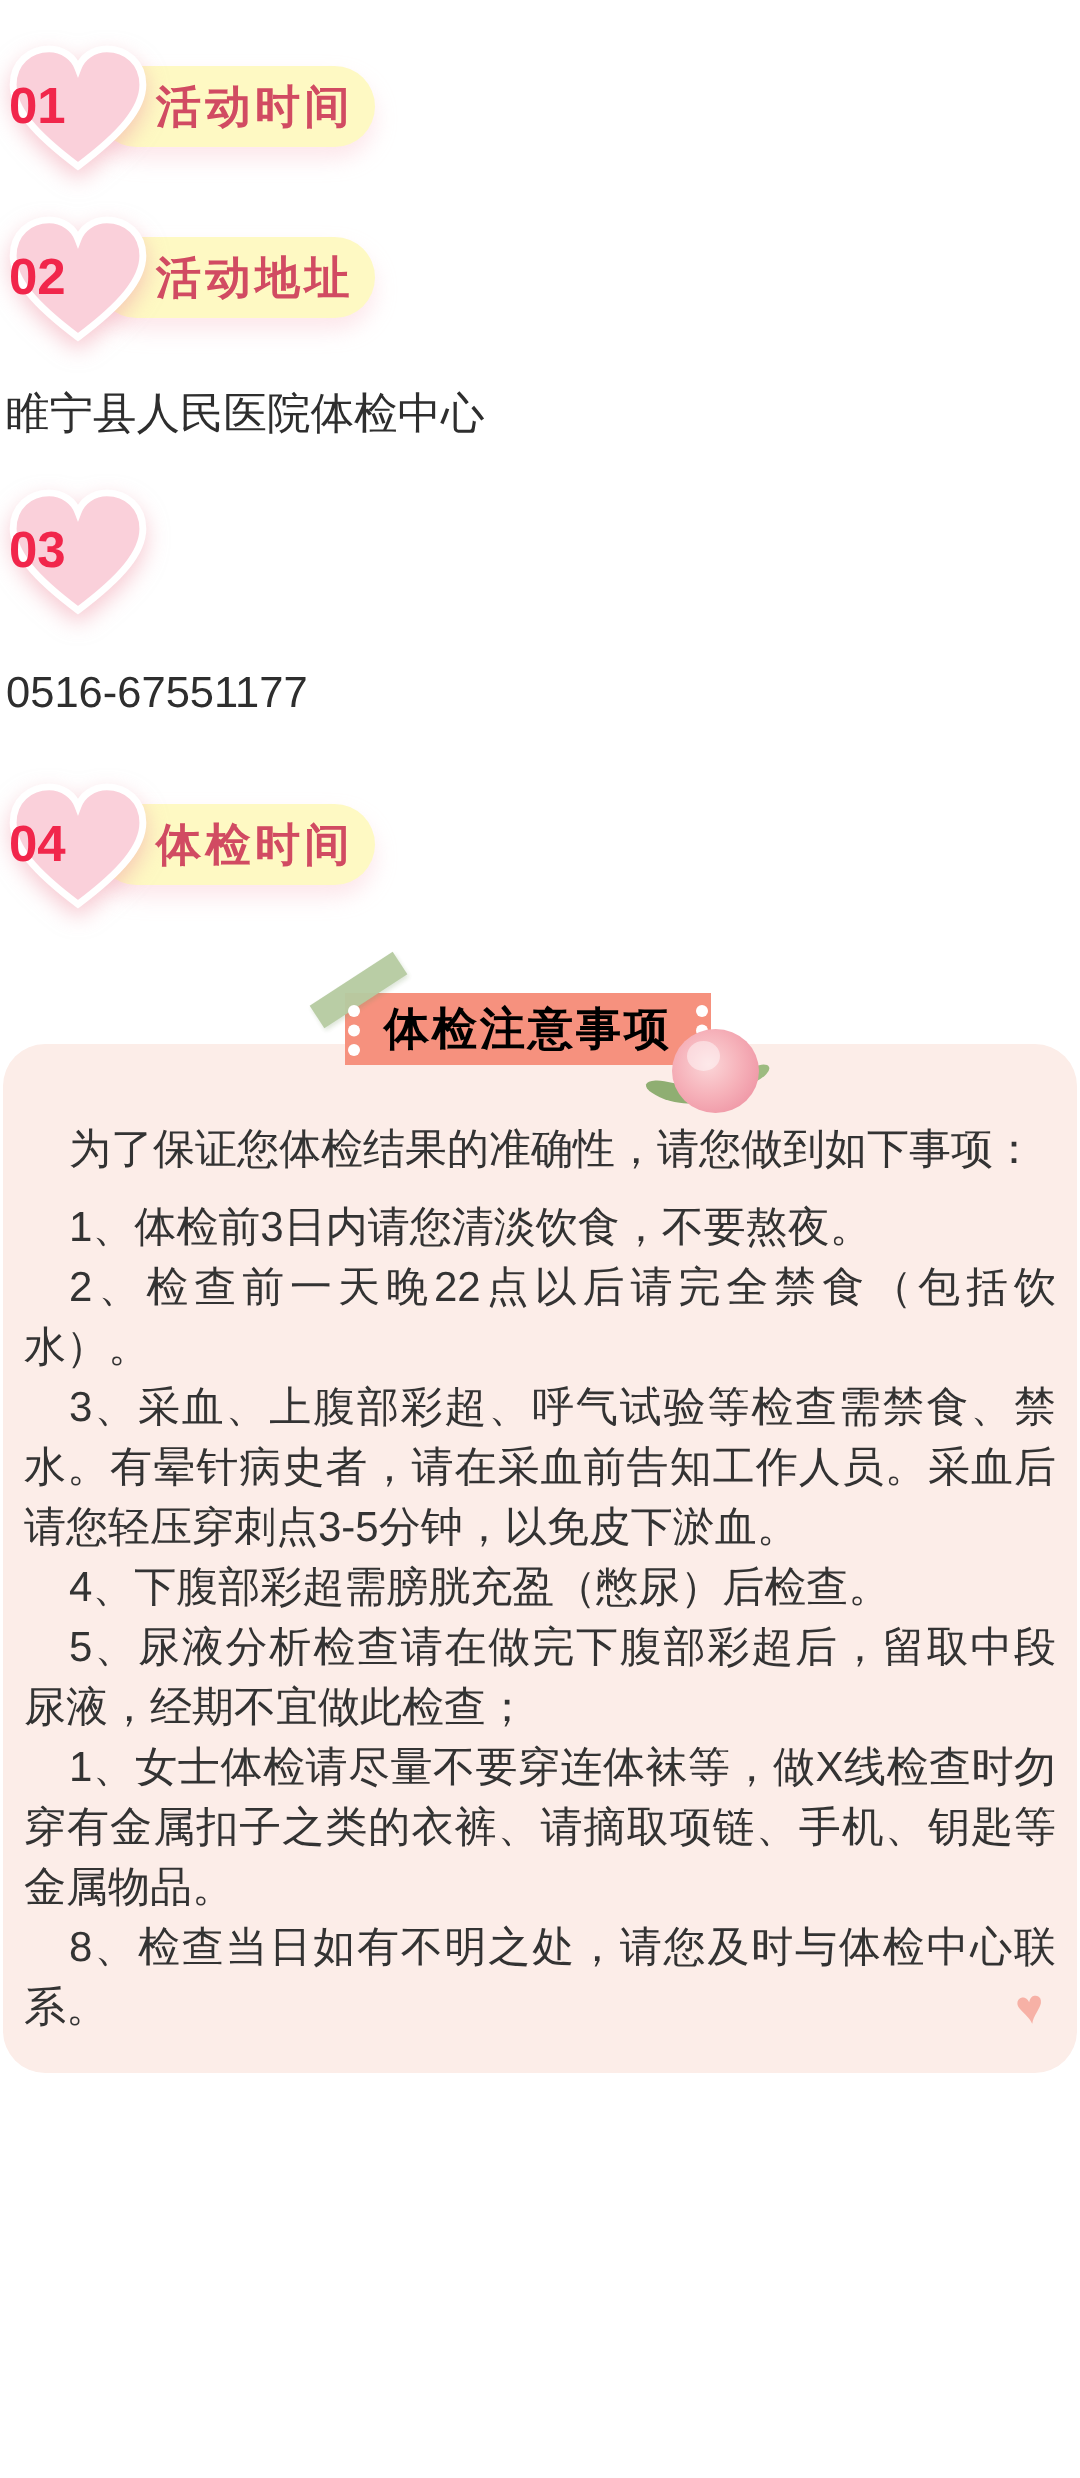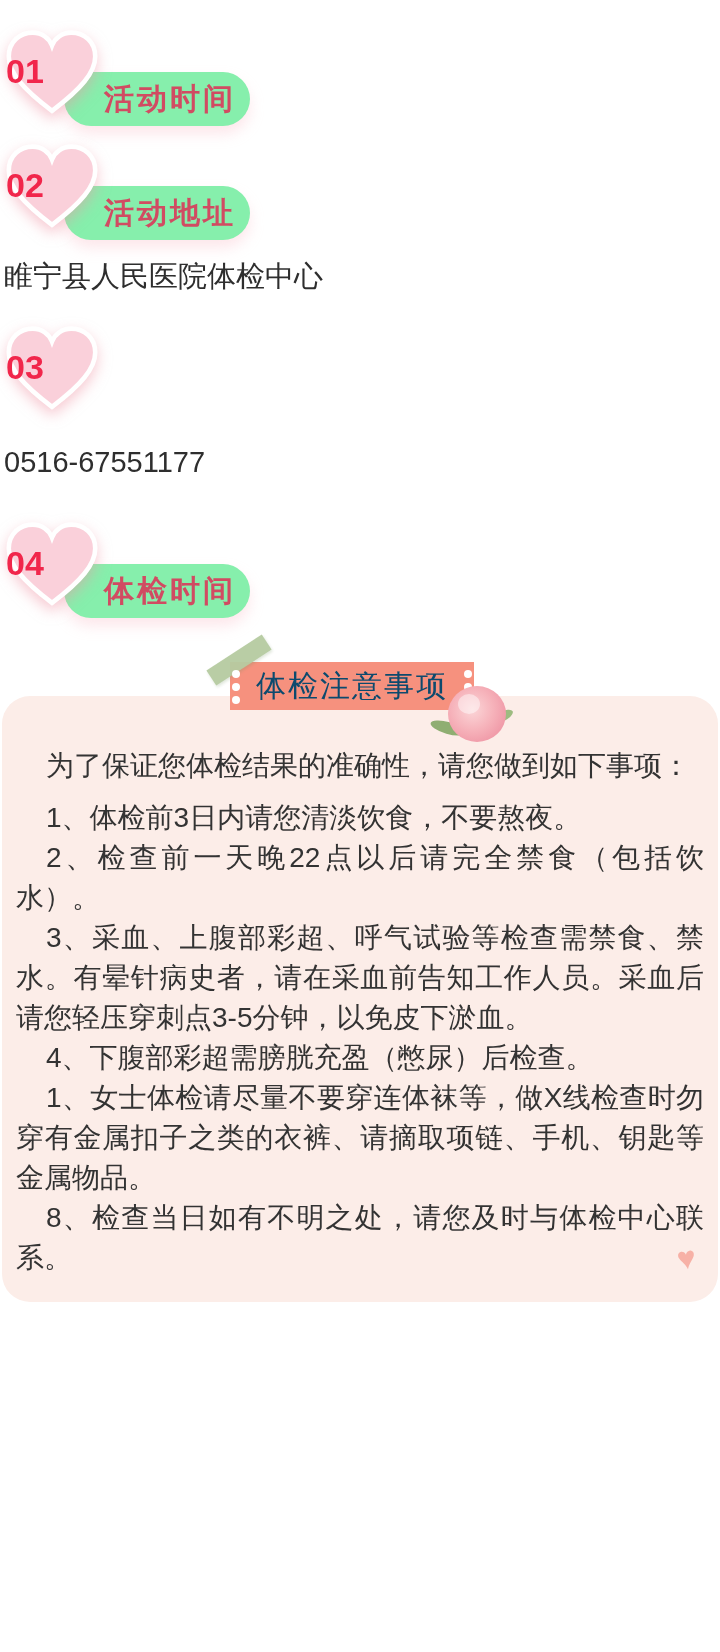--- a/index.html
+++ b/index.html
@@ -7,25 +7,24 @@
     width:720px;height:1652px;background:#ffffff;overflow:hidden;
     font-family:"Liberation Sans","DejaVu Sans",sans-serif;
     color:#333333;
   }
   .page{position:relative;width:720px;height:1652px;}
 
   
   .sec{position:relative;height:84px;margin-left:6px;}
   .sec .pill{
     position:absolute;left:58px;top:14px;width:186px;height:54px;
-    background:#86efac;border-radius:28px;
+    background:#fef9c3;border-radius:28px;
     display:flex;align-items:center;justify-content:center;
     box-shadow:0 8px 14px rgba(248,185,198,0.35);
     z-index:1;
-    margin-top:28px;
   }
   .sec .pill span{
     font-size:30px;font-weight:bold;color:#d14b62;letter-spacing:3px;
     padding-left:26px;
   }
   .sec .heart-wrap{position:absolute;left:0;top:0;width:92px;height:88px;z-index:2;}
   .sec .heart-wrap svg{filter:drop-shadow(0 6px 7px rgba(240,150,165,0.5));}
   .sec .num{
     position:absolute;left:0;top:22px;width:92px;text-align:left;
     font-size:34px;font-weight:bold;color:#f1264b;z-index:3;
@@ -38,21 +37,21 @@
   .mt30{margin-top:30px}.mt28{margin-top:28px}.mt26{margin-top:26px}
   .mt38{margin-top:38px}.mt36{margin-top:36px}
 
   
   .banner{
     position:relative;width:244px;height:48px;margin:56px auto -14px auto;
     transform:translateX(-8px);
     background:#f6917e;z-index:2;
     display:flex;align-items:center;justify-content:center;
   }
-  .banner .title{font-size:30px;font-weight:normal;color:#0c4a6e;letter-spacing:2px;}
+  .banner .title{font-size:30px;font-weight:bold;color:#000000;letter-spacing:2px;}
   .perf{position:absolute;width:8px;height:8px;border-radius:50%;background:#fff;}
   .perf.l{left:2px;top:8px;box-shadow:0 13px 0 #fff,0 26px 0 #fff;}
   .perf.r{right:2px;top:8px;box-shadow:0 13px 0 #fff,0 26px 0 #fff;}
   .tape{
     position:absolute;left:-24px;top:-11px;width:66px;height:18px;
     background:#b6cba1;opacity:.95;transform:rotate(-33deg);
     box-shadow:0 2px 3px rgba(120,150,100,.25);
   }
   .flower{position:absolute;right:-32px;bottom:-32px;width:58px;height:56px;z-index:3;}
   .flower .leaf1{position:absolute;left:-18px;bottom:8px;width:36px;height:12px;
@@ -143,20 +142,21 @@
         <span class="bloom"></span>
     </span>
   </div>
 
   <div class="box">
     <p class="intro">为了保证您体检结果的准确性，请您做到如下事项：</p>
     <p>1、体检前3日内请您清淡饮食，不要熬夜。</p>
     <p>2、检查前一天晚22点以后请完全禁食（包括饮水）。</p>
     <p>3、采血、上腹部彩超、呼气试验等检查需禁食、禁水。有晕针病史者，请在采血前告知工作人员。采血后请您轻压穿刺点3-5分钟，以免皮下淤血。</p>
     <p>4、下腹部彩超需膀胱充盈（憋尿）后检查。</p>
+    <p>5、尿液分析检查请在做完下腹部彩超后，留取中段尿液，经期不宜做此检查；</p>
     <p>1、女士体检请尽量不要穿连体袜等，做X线检查时勿穿有金属扣子之类的衣裤、请摘取项链、手机、钥匙等金属物品。</p>
     <p>8、检查当日如有不明之处，请您及时与体检中心联系。</p>
     <div class="decor-hearts">
       <span class="h-big">♥</span>
 
     </div>
   </div>
 
 </div>
 

